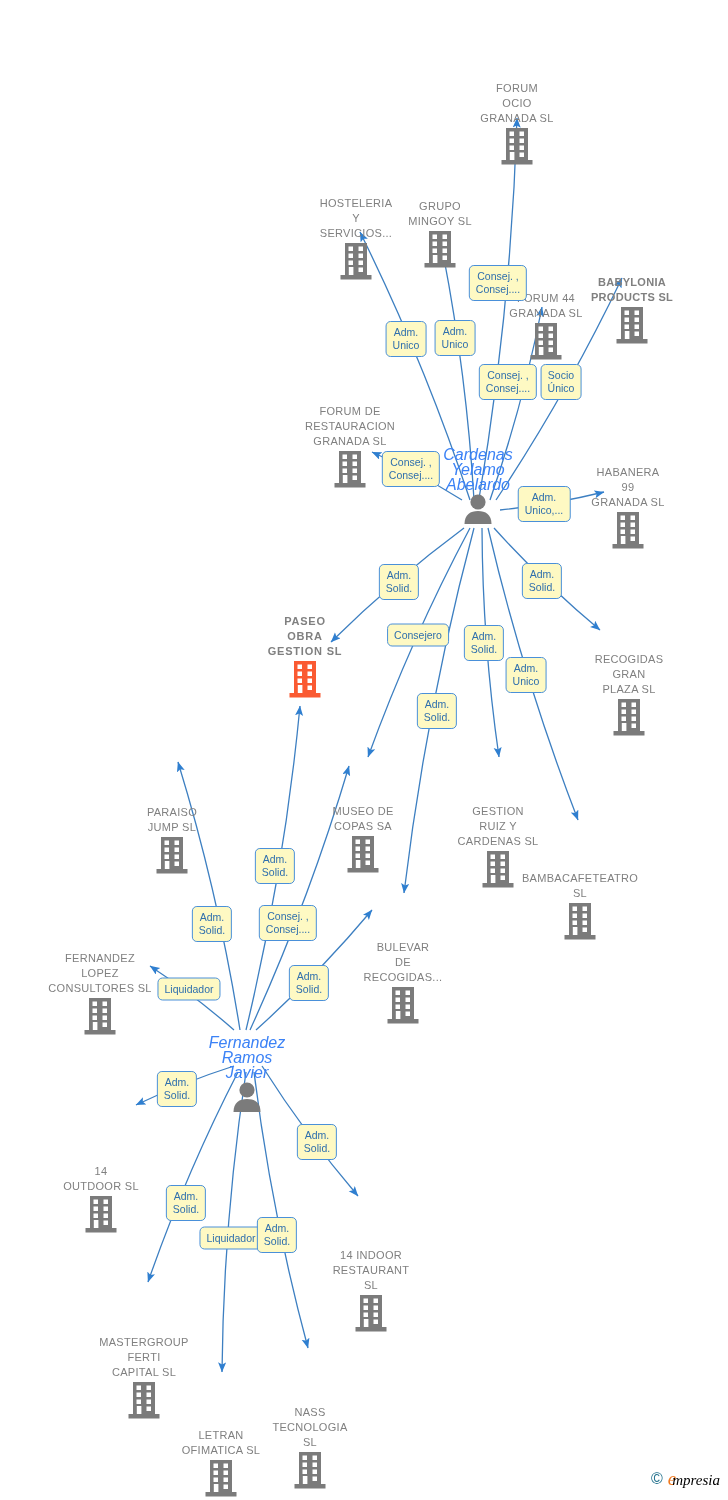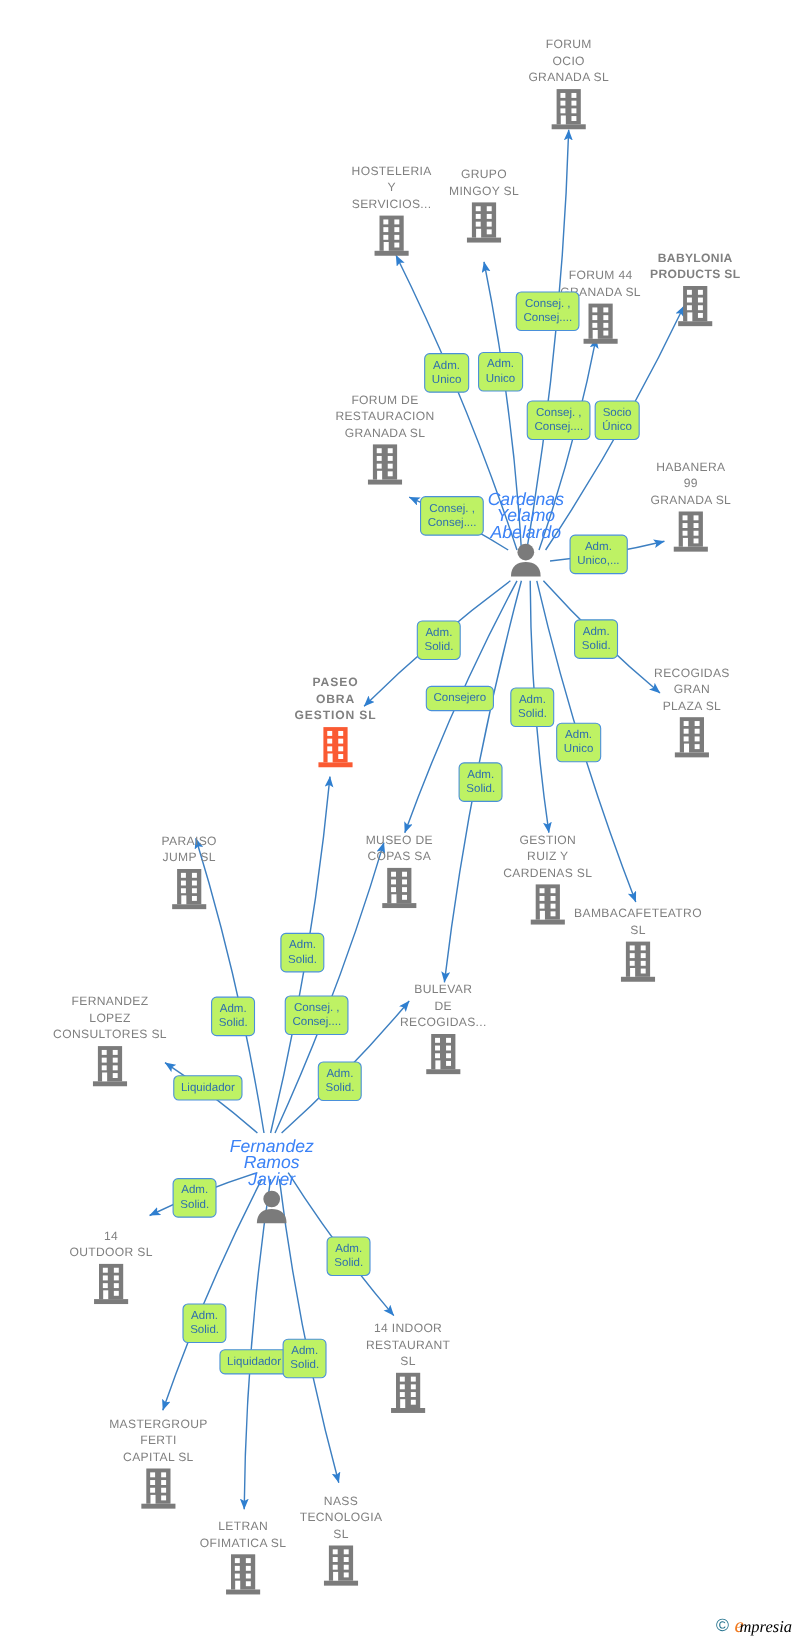--- a/index.html
+++ b/index.html
@@ -3,26 +3,26 @@
 <meta charset="utf-8">
 <style>
   html,body{margin:0;padding:0;background:#ffffff;}
   body{font-family:"Liberation Sans",sans-serif;}
   #canvas{position:relative;width:728px;height:1500px;overflow:hidden;background:#fff;}
   #edges{position:absolute;left:0;top:0;width:728px;height:1500px;}
 
   .node{position:absolute;transform:translate(-50%,0);text-align:center;width:120px;}
   .node .glyph{display:block;margin:0 auto;}
   .node .caption{display:block;font-size:11px;line-height:15px;color:#808080;letter-spacing:.3px;white-space:pre-line;}
-  .node.company .caption{text-transform:uppercase;}
+  .node.company .caption{text-transform:uppercase;margin-top:47px;}
   .node.highlight .caption{color:#808080;font-weight:bold;letter-spacing:.8px;}
   .node.person .caption{color:#3b82f6;font-size:16px;line-height:15px;letter-spacing:0;font-style:italic;}
 
   .lbl{position:absolute;transform:translate(-50%,-50%);
-       border:1px solid #4a90d9;border-radius:5px;background:#bef264;
+       border:1px solid #4a90d9;border-radius:5px;background:#fef9c3;
        color:#2f6fad;font-size:10.5px;line-height:13px;text-align:center;
        padding:4px 6px;white-space:pre-line;box-sizing:border-box;}
 
   .wm{position:absolute;right:8px;bottom:10px;display:flex;align-items:center;gap:5px;}
   .wm .c{color:#1f6f8b;font-size:16px;}
   .wm .e{color:#f07a21;font-size:19px;font-style:italic;font-family:"Liberation Serif",serif;}
   .wm .rest{color:#000000;font-size:15px;font-style:italic;font-family:"Liberation Serif",serif;margin-left:-4px;}
 </style>
 </head>
 <body>

